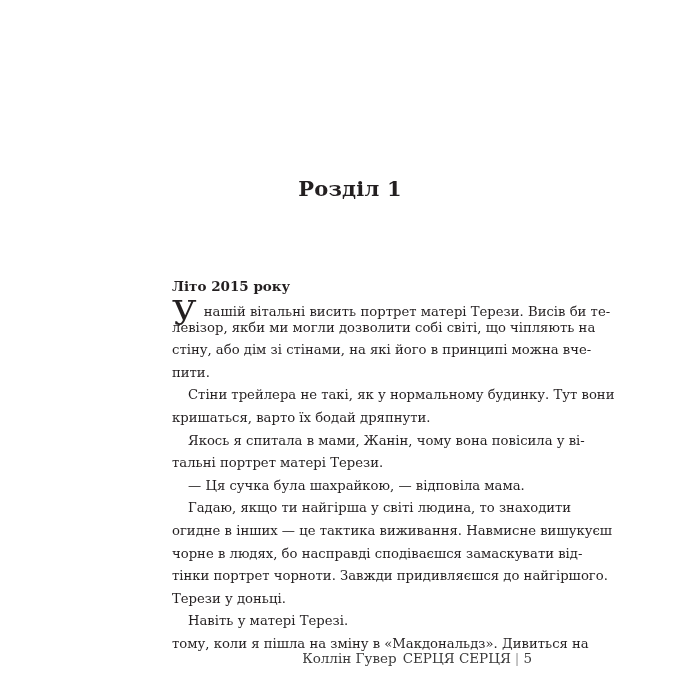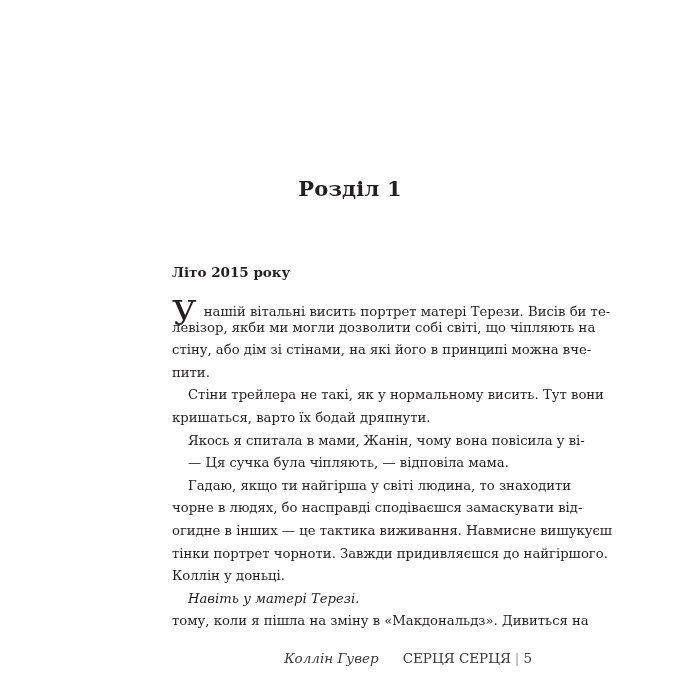--- a/index.html
+++ b/index.html
@@ -1,53 +1,54 @@
 <!DOCTYPE html>
 <html><head>
 <meta charset="utf-8">
 <style>
   html, body { margin: 0; padding: 0; background: #ffffff; }
   body { width: 700px; height: 700px; position: relative; overflow: hidden;
          font-family: "DejaVu Serif", "Liberation Serif", serif; color: #231f20; }
   .page { position: absolute; left: 0; top: 0; width: 700px; height: 700px; background: #fff; }
   .chapter-title { position: absolute; left: 0; width: 700px; top: 176px; text-align: center;
                    font-family: "DejaVu Serif", serif; font-weight: bold; font-size: 21px; letter-spacing: 0.2px; }
-  .section-heading { position: absolute; left: 172px; top: 264px; font-weight: bold; font-size: 13.5px; }
+  .section-heading { position: absolute; left: 172px; top: 278px; font-weight: bold; font-size: 13.5px; }
   .body { position: absolute; left: 172px; top: 294px; width: 360px; font-size: 13.2px; line-height: 22.6px; }
   .line { white-space: nowrap; display: block; height: 22.6px; text-align: justify; text-align-last: justify; }
   .line.last { text-align-last: left; }
   .indent { padding-left: 16px; }
   .dropcap-line { position: relative; }
   .dropcap { font-size: 34px; line-height: 30px; display: inline-block; vertical-align: bottom; margin-right: 3px; position: relative; top: 4px; }
-  .italic { font-style: italic; }
+  .italic { }
   .footer { position: absolute; right: 168px; top: 650px; font-size: 13.5px; color: #3a3a3a; white-space: nowrap; }
-  .footer .author { font-style: italic; margin-right: 24px; }
+  .footer .author { margin-right: 6px; }
   .footer .sep { color: #999; margin: 0 4px; }
 </style>
 </head>
 <body>
 
 <div class="page">
   <div class="chapter-title">Розділ 1</div>
   <div class="section-heading">Літо 2015 року</div>
 
   <div class="body" id="body-text">
       <div class="line dropcap-line"><span class="dropcap">У</span><span> нашій вітальні висить портрет матері Терези. Висів би те-</span></div>
       <div class="line"><span>левізор, якби ми могли дозволити собі світі, що чіпляють на</span></div>
       <div class="line"><span>стіну, або дім зі стінами, на які його в принципі можна вче-</span></div>
       <div class="line last"><span>пити.</span></div>
-      <div class="line indent"><span>Стіни трейлера не такі, як у нормальному висить. Тут вони</span></div>
+      <div class="line indent"><span>Стіни трейлера не такі, як у нормальному будинку. Тут вони</span></div>
       <div class="line last"><span>кришаться, варто їх бодай дряпнути.</span></div>
       <div class="line indent"><span>Якось я спитала в мами, Жанін, чому вона повісила у ві-</span></div>
-      <div class="line indent last"><span>— Ця сучка була чіпляють, — відповіла мама.</span></div>
+      <div class="line last"><span>тальні портрет матері Терези.</span></div>
+      <div class="line indent last"><span>— Ця сучка була шахрайкою, — відповіла мама.</span></div>
       <div class="line indent"><span>Гадаю, якщо ти найгірша у світі людина, то знаходити</span></div>
+      <div class="line"><span>огидне в інших — це тактика виживання. Навмисне вишукуєш</span></div>
       <div class="line"><span>чорне в людях, бо насправді сподіваєшся замаскувати від-</span></div>
-      <div class="line"><span>огидне в інших — це тактика виживання. Навмисне вишукуєш</span></div>
       <div class="line"><span>тінки портрет чорноти. Завжди придивляєшся до найгіршого.</span></div>
-      <div class="line last"><span>Коллін у доньці.</span></div>
+      <div class="line last"><span>Терези у доньці.</span></div>
       <div class="line indent last italic"><span>Навіть у матері Терезі.</span></div>
       <div class="line"><span>тому, коли я пішла на зміну в «Макдональдз». Дивиться на</span></div>
     </div>
 
   <div class="footer">
     <span class="author">Коллін Гувер</span><span>СЕРЦЯ СЕРЦЯ</span><span class="sep">|</span><span>5</span>
   </div>
 </div>
 
 </body></html>

